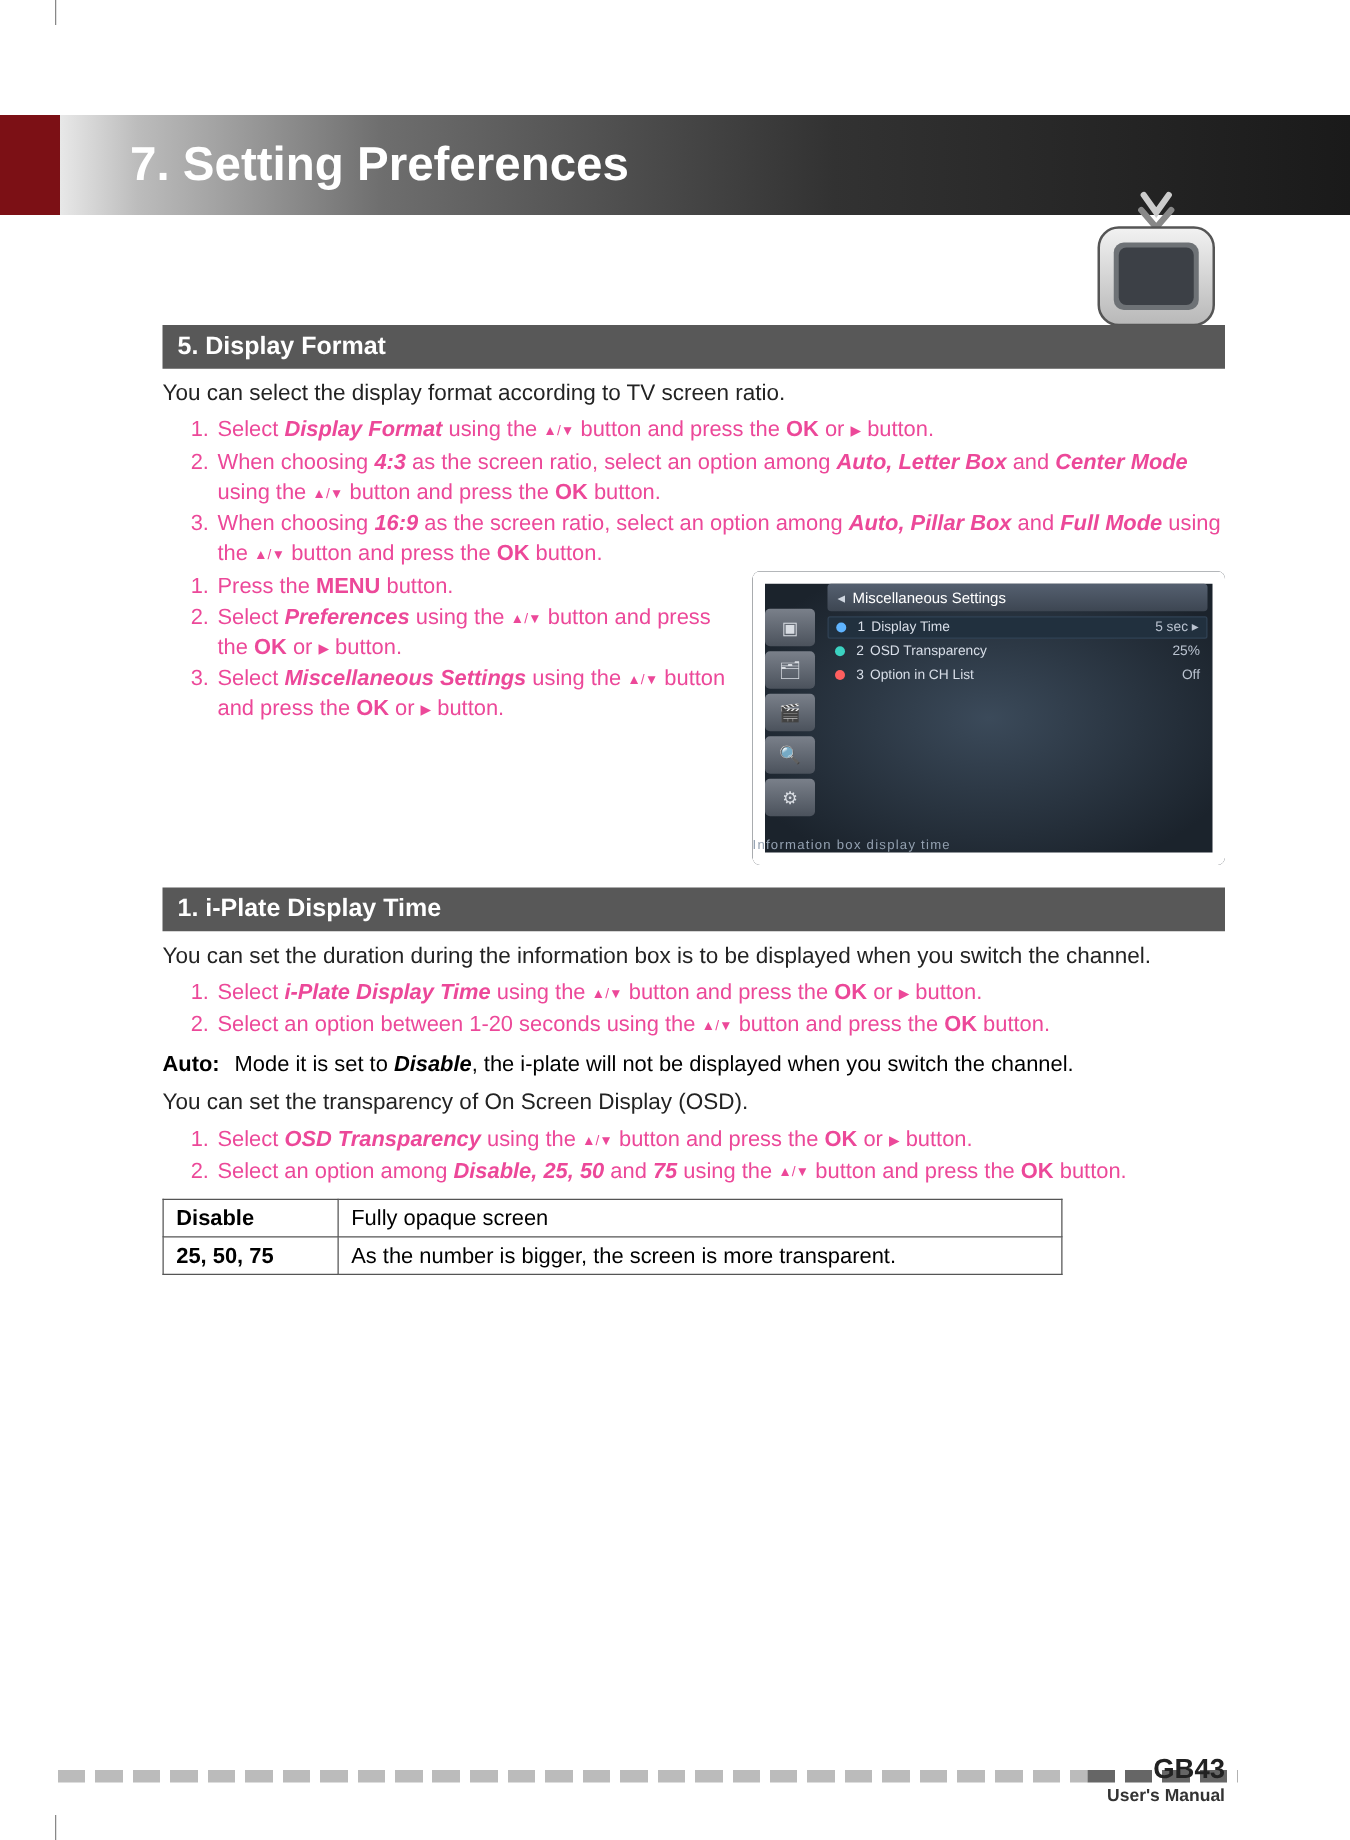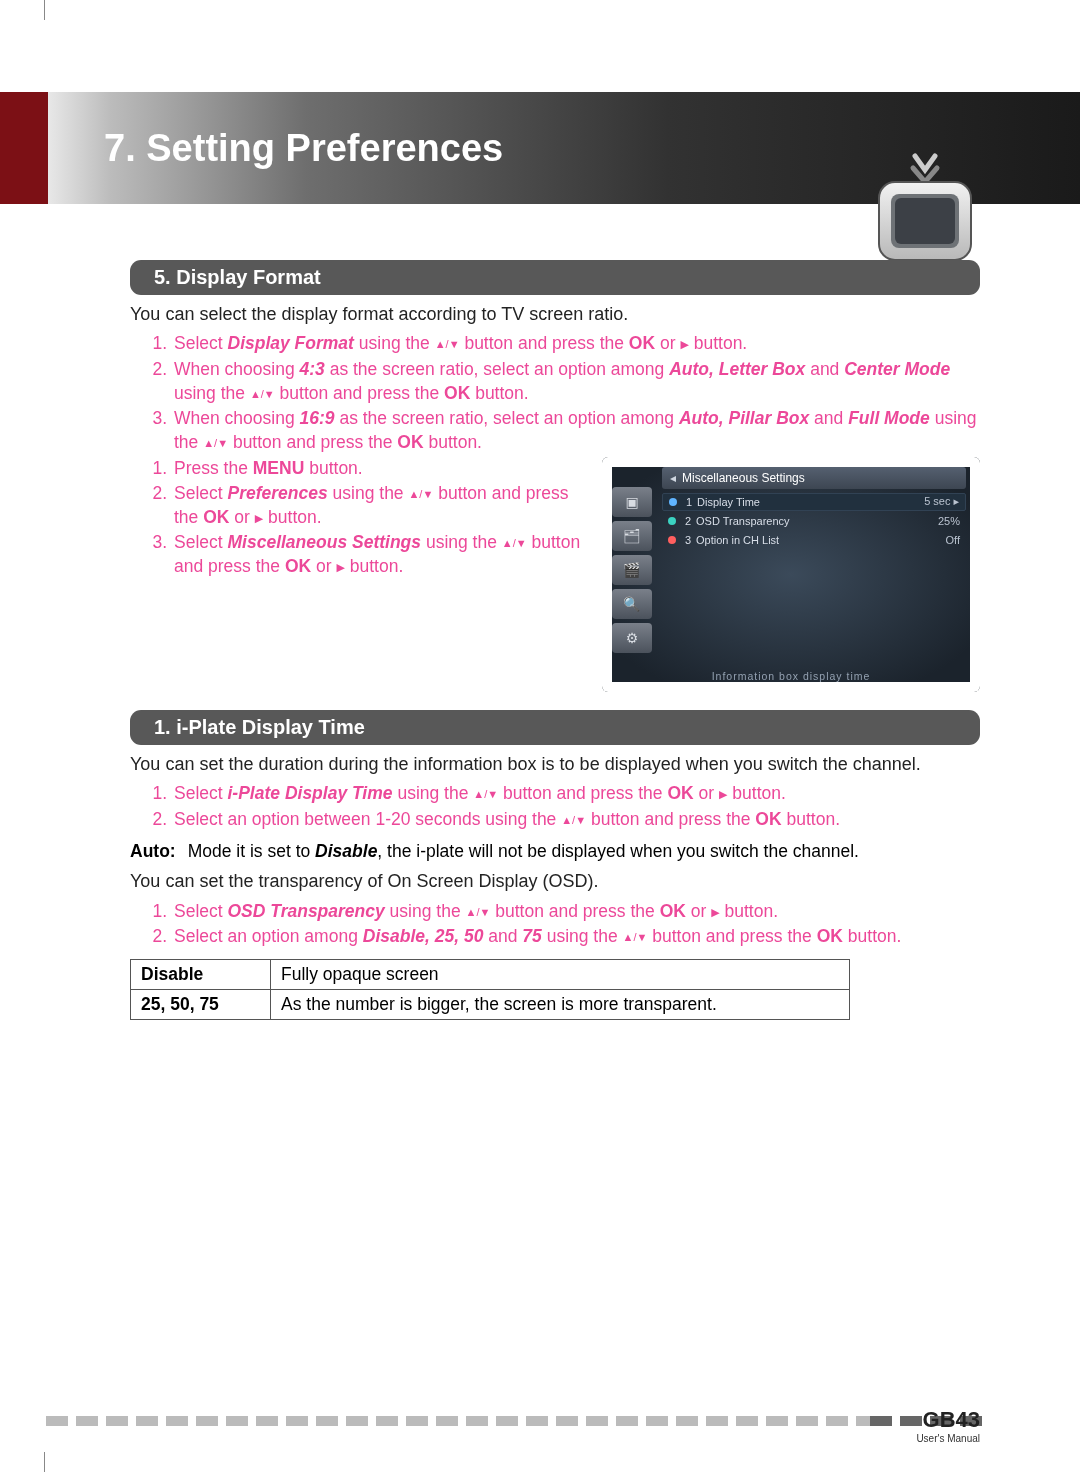--- a/index.html
+++ b/index.html
@@ -32,21 +32,21 @@
     position: absolute;
     left: 44px; bottom: 0; width: 1px; height: 20px;
     background: #888;
   }
 
   .header-band {
     position: absolute;
     top: 92px;
     left: 0;
     right: 0;
-    height: 112px;
+    height: 80px;
     display: flex;
   }
   .header-red {
     width: 48px;
     height: 100%;
     background: #7c1015;
   }
   .header-gradient {
     flex: 1;
     height: 100%;
@@ -73,23 +73,22 @@
     top: 260px;
     left: 130px;
     right: 100px;
   }
 
   .section-bar {
     background: #585858;
     color: #fff;
     font-weight: bold;
     font-size: 20px;
-    padding: 6px 24px;
+    padding: 6px 12px;
     margin-top: 18px;
-    border-radius: 11px;
   }
   .section-bar:first-child { margin-top: 0; }
 
   .body-text {
     font-size: 18px;
     line-height: 1.3;
     color: #232323;
     margin-top: 8px;
   }
 
@@ -166,21 +165,21 @@
     font-size:11px; color:#d8dee8; padding:0 6px;
   }
   .shot-row.sel { background:#21303e; border:1px solid #314254; border-radius:2px; }
   .shot-row .num { width:16px; text-align:center; }
   .shot-row .lbl { flex:1; }
   .shot-row .val { color:#bac3d0; }
   .dot { width:8px;height:8px;border-radius:50%; margin-right:4px; display:inline-block; }
   .d-blue{background:#5fb4ff;} .d-teal{background:#3bd2c1;} .d-red{background:#ff5f5f;}
   .shot-footer {
     position:absolute; bottom:10px; left:0; right:0;
-    text-align:center; color:#93a0b0; font-size:10.5px; letter-spacing:1px;
+    color:#93a0b0; font-size:10.5px; letter-spacing:1px;
   }
 
   .tri { font-size: 11px; vertical-align: 1px; }
 
   .note-row { margin-top: 10px; font-size:17.5px; display:flex; gap:12px; }
   .note-row .label { font-weight:bold; }
 
   table.info {
     border-collapse: collapse;
     width: 720px;
@@ -196,21 +195,21 @@
   .footer {
     position: absolute;
     bottom: 28px;
     right: 100px;
     text-align: right;
     font-size: 22px;
     font-weight: bold;
     color: #222;
   }
   .footer-sub {
-    font-size: 10px; font-weight: normal; color:#333;
+    font-size: 14px; font-weight: bold; color:#333;
   }
   .footer-dashes {
     position:absolute;
     bottom: 46px; left: 46px; right: 210px;
     height: 10px;
     background: repeating-linear-gradient(90deg, #bbb 0 22px, #fff 22px 30px);
     transform: skewX(0deg);
   }
   .footer-dashes::after{
     content:"";

